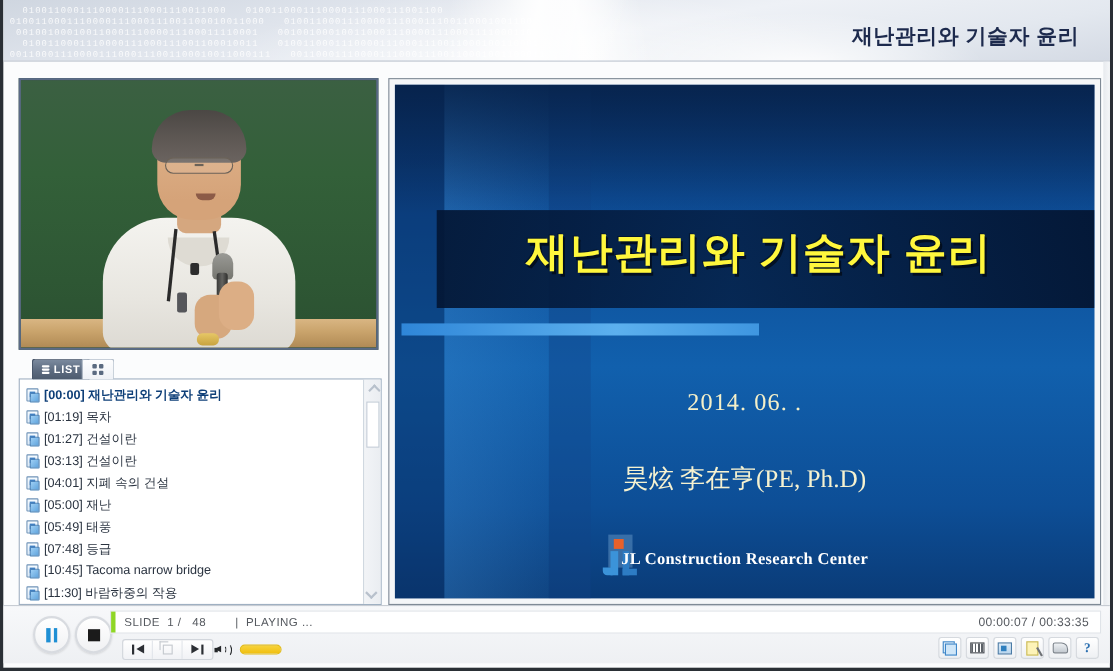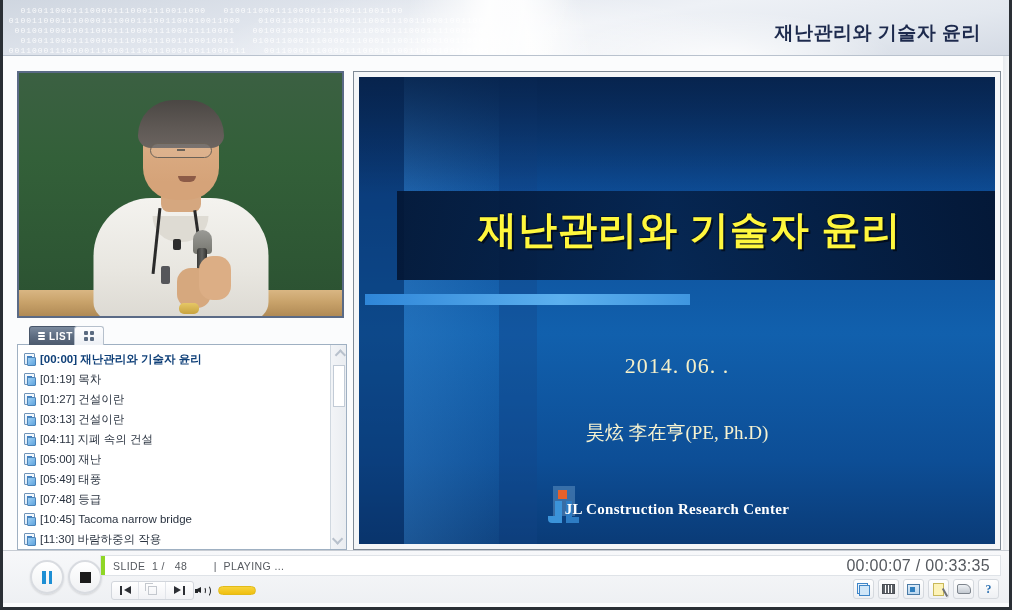--- a/index.html
+++ b/index.html
@@ -364,21 +364,21 @@
     font-size: 22px;
     color: #f5f0c9;
     letter-spacing: 1px;
   }
   #slide-author {
     position: absolute;
     left: 0; top: 73.5%;
     width: 100%;
     text-align: center;
     font-family: "Liberation Serif", serif;
-    font-size: 19px;
+    font-size: 23px;
     color: #f6f2d0;
   }
   #slide-footer {
     position: absolute;
     left: 0; bottom: 5.5%;
     width: 100%;
     text-align: center;
     font-family: "Liberation Serif", serif;
     font-size: 15px;
     font-weight: bold;
@@ -457,21 +457,21 @@
   #status-text {
     font-size: 10.5px;
     color: #55595f;
     letter-spacing: 0.4px;
     padding-left: 8px;
     white-space: pre;
   }
   #time-text {
     margin-left: auto;
     padding-right: 10px;
-    font-size: 16px;
+    font-size: 11px;
     color: #55595f;
     letter-spacing: 0.3px;
   }
 
   #transport {
     position: absolute;
     left: 108px; top: 30px;
     display: flex;
     height: 19px;
     border: 1px solid #d2d6dc;
@@ -681,21 +681,21 @@
       <div class="pl-item">
         <span class="slide-doc-icon"></span>
         <span>[01:27] 건설이란</span>
       </div>
       <div class="pl-item">
         <span class="slide-doc-icon"></span>
         <span>[03:13] 건설이란</span>
       </div>
       <div class="pl-item">
         <span class="slide-doc-icon"></span>
-        <span>[04:11] 지폐 속의 건설</span>
+        <span>[04:01] 지폐 속의 건설</span>
       </div>
       <div class="pl-item">
         <span class="slide-doc-icon"></span>
         <span>[05:00] 재난</span>
       </div>
       <div class="pl-item">
         <span class="slide-doc-icon"></span>
         <span>[05:49] 태풍</span>
       </div>
       <div class="pl-item">

